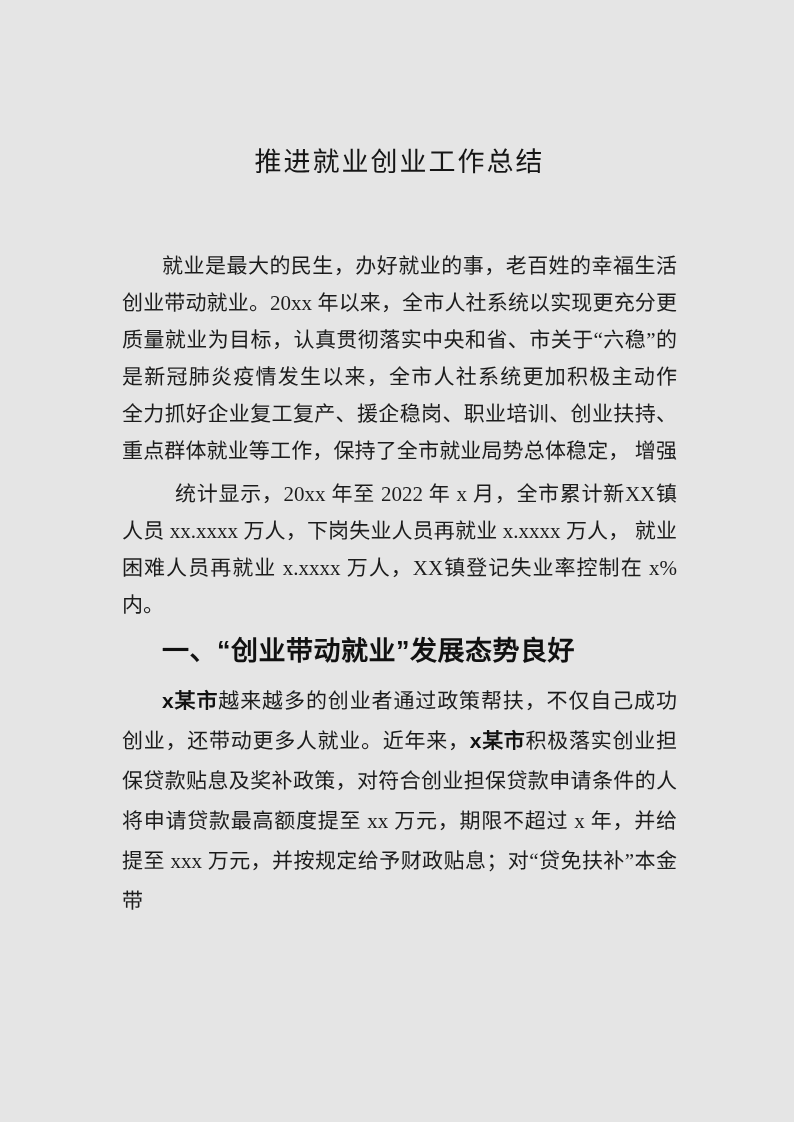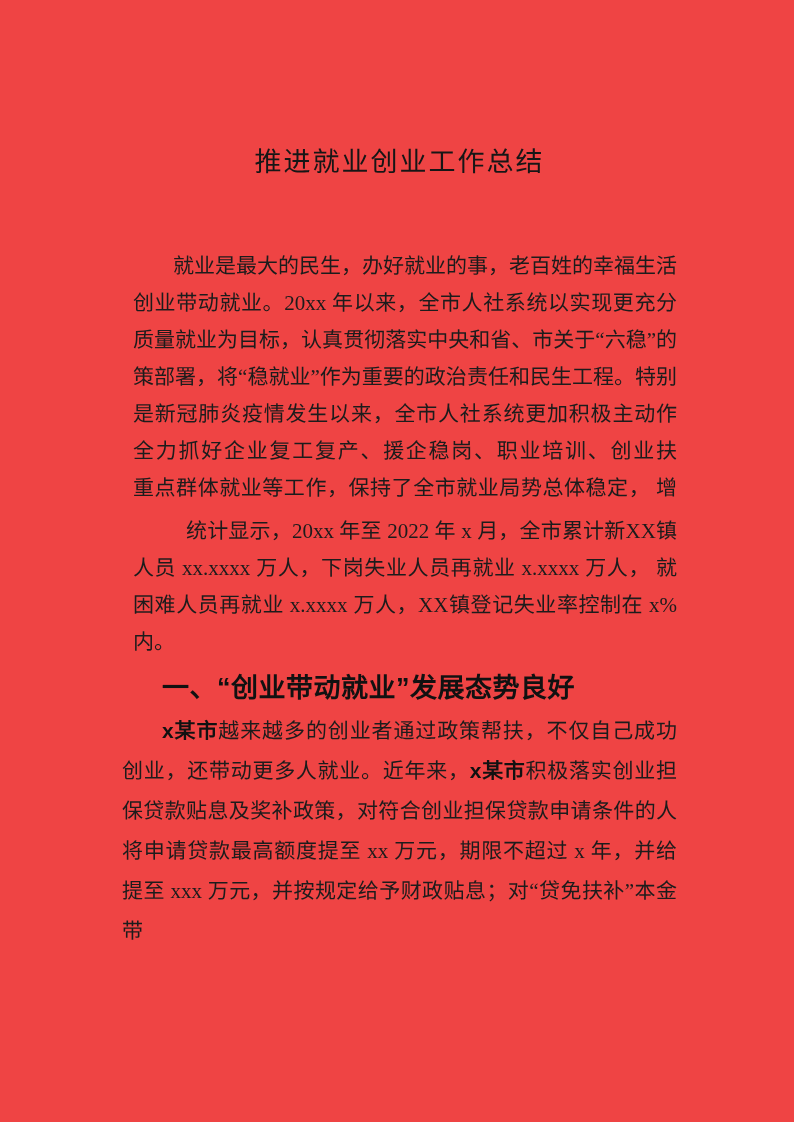--- a/index.html
+++ b/index.html
@@ -12,38 +12,38 @@
     height: 1122px;
     overflow: hidden;
     font-family: "Liberation Serif", "DejaVu Serif", serif;
     color: #1c1c1c;
   }
   .page {
     position: relative;
     box-sizing: border-box;
     width: 794px;
     height: 1122px;
-    background: #ef4444;
+    background: #e5e5e5;
     padding: 142px 117px 0 122px;
   }
   .doc-title {
     margin: 0;
     font-size: 27px;
     font-weight: normal;
     line-height: 40px;
     text-align: center;
     letter-spacing: 2px;
     color: #161616;
   }
   .para { margin: 0; font-size: 21px; }
   .para .line {
     overflow: hidden;
     white-space: nowrap;
   }
-  .p12 .line { line-height: 37px; height: 37px; margin-left: 11px; }
+  .p12 .line { line-height: 37px; height: 37px; }
   .p3  .line { line-height: 40px; height: 40px; }
   .line.just {
     white-space: normal;
     text-align: justify;
     text-align-last: justify;
   }
   .ind  { text-indent: 40px; }
   .ind2 { text-indent: 53px; }
   .para-1 { margin-top: 66px; }
   .para-2 { margin-top: 6px; }
@@ -53,39 +53,38 @@
     line-height: 37px;
     height: 37px;
     font-weight: bold;
     font-family: "Liberation Sans", "DejaVu Sans", sans-serif;
     letter-spacing: 0.5px;
     text-indent: 40px;
     color: #111111;
     overflow: hidden;
     white-space: nowrap;
   }
-  .para-3 { margin-top: 4px; }
+  .para-3 { margin-top: 11px; }
   .b {
     font-weight: bold;
     font-family: "Liberation Sans", "DejaVu Sans", sans-serif;
     color: #111111;
   }
 </style>
 </head>
 <body>
 
 <div class="page">
 
   <h1 class="doc-title">推进就业创业工作总结</h1>
 
   <section class="para p12 para-1">
     <div class="line just ind">就业是最大的民生，办好就业的事，老百姓的幸福生活</div>
     <div class="line just">创业带动就业。20xx 年以来，全市人社系统以实现更充分更高</div>
     <div class="line just">质量就业为目标，认真贯彻落实中央和省、市关于“六稳”的决</div>
-    <div class="line just">策部署，将“稳就业”作为重要的政治责任和民生工程。特别</div>
     <div class="line just">是新冠肺炎疫情发生以来，全市人社系统更加积极主动作为，</div>
     <div class="line just">全力抓好企业复工复产、援企稳岗、职业培训、创业扶持、</div>
     <div class="line just">重点群体就业等工作，保持了全市就业局势总体稳定， 增强了</div>
   </section>
 
   <section class="para p12 para-2">
     <div class="line just ind2">统计显示，20xx 年至 2022 年 x 月，全市累计新XX镇就业</div>
     <div class="line just">人员 xx.xxxx 万人，下岗失业人员再就业 x.xxxx 万人， 就业</div>
     <div class="line just">困难人员再就业 x.xxxx 万人，XX镇登记失业率控制在 x% 以</div>
     <div class="line">内。</div>

